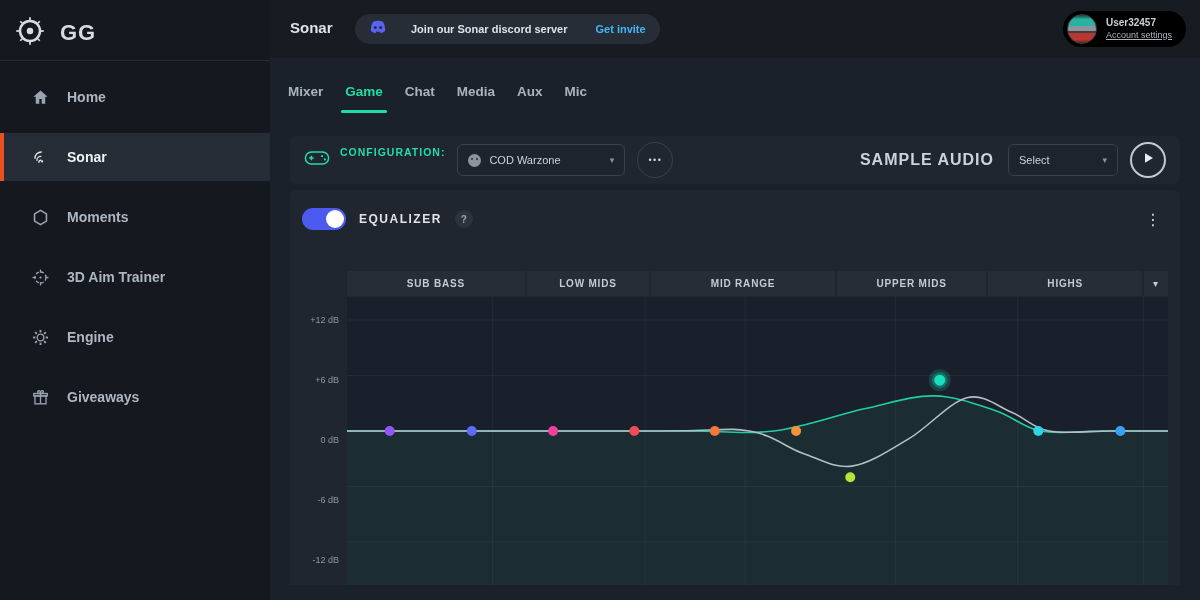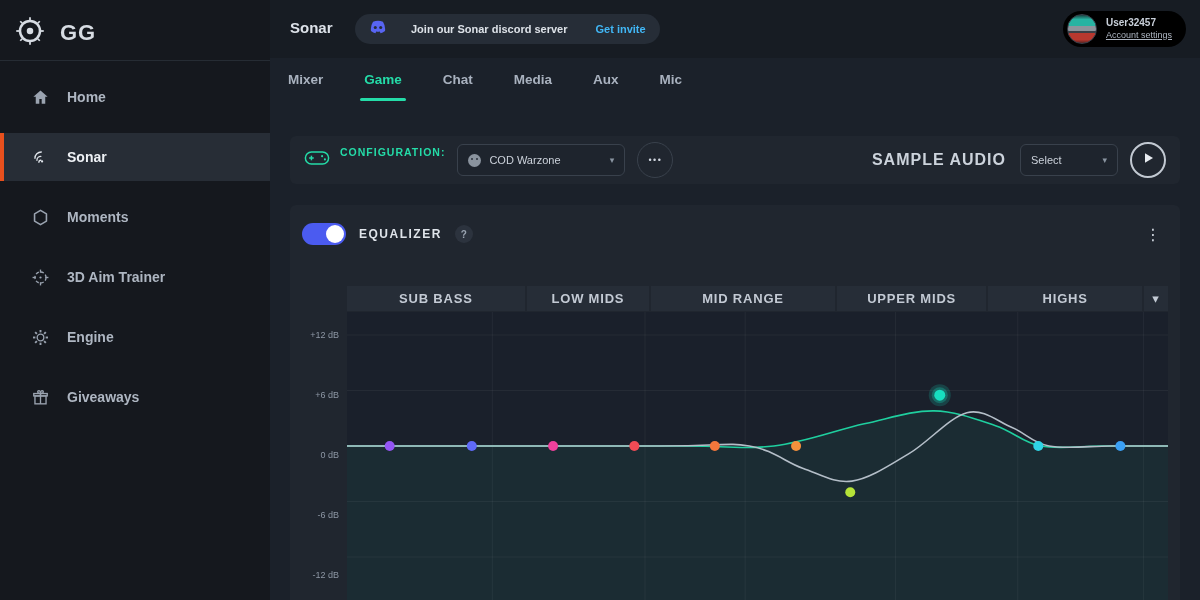--- a/index.html
+++ b/index.html
@@ -26,58 +26,58 @@
   .discord-pill .cta{font-size:11px;font-weight:bold;color:#41b7f6;margin-left:4px;cursor:pointer;text-align:center;}
   .user-chip{position:absolute;right:14px;top:11px;height:36px;display:flex;align-items:center;gap:9px;
     background:#000000;border-radius:18px;padding:0 14px 0 4px;cursor:pointer;}
   .avatar{width:28px;height:28px;border-radius:50%;border:1px solid #39414c;
     background:linear-gradient(180deg,#17413f 0%,#27b3a2 16% 38%,#8d949c 38% 56%,#3a3f46 56% 66%,#b8382f 66% 88%,#5b2320 100%);}
   .user-meta{display:flex;flex-direction:column;line-height:1.25;}
   .user-name{font-size:10px;font-weight:bold;color:#c9d0da;}
   .account-link{font-size:9px;color:#aeb6c2;text-decoration:underline;cursor:pointer;}
 
   
-  .tabs{position:absolute;left:288px;top:64px;display:flex;gap:41px;}
+  .tabs{position:absolute;left:288px;top:76px;display:flex;gap:22px;}
   .tab{position:relative;font-size:13.5px;font-weight:600;color:#a9b2bf;padding:8px 0 14px 0;cursor:pointer;}
   .tab.active{color:#24dca8;}
   .tab.active::after{content:"";position:absolute;left:-4px;right:-4px;bottom:0;height:3px;border-radius:2px;background:#24dca8;}
 
   
   .config-bar{position:absolute;left:290px;top:136px;width:890px;height:48px;background:#20262f;border-radius:6px;
     display:flex;align-items:center;padding:0 14px;box-sizing:border-box;}
   .config-label{font-size:10.5px;font-weight:bold;letter-spacing:1px;color:#24dca8;margin:0 12px 16px 10px;}
   .dd{height:32px;display:flex;align-items:center;gap:8px;border:1px solid #39414c;border-radius:6px;
     background:#1e242d;padding:0 10px;box-sizing:border-box;cursor:pointer;}
   .dd .dd-text{font-size:11px;color:#ccd2db;}
   .chev{font-size:9px;color:#8a94a1;margin-left:auto;}
   .dd.config-dd{width:168px;}
-  .dd.sample-dd{width:98px;margin-left:14px;}
+  .dd.sample-dd{width:110px;margin-left:14px;}
   .game-ico{width:13px;height:13px;border-radius:50%;background:#8a939e;position:relative;flex:0 0 13px;}
   .game-ico::after{content:"";position:absolute;left:3px;top:4px;width:2px;height:2px;border-radius:50%;
     background:#2a313b;box-shadow:5px 0 0 #2a313b;}
   .more-btn{width:34px;height:34px;border-radius:50%;border:1px solid #39414c;margin-left:12px;display:flex;
     align-items:center;justify-content:center;font-size:9px;letter-spacing:1.5px;color:#cfd5de;cursor:pointer;}
   .right-group{margin-left:auto;display:flex;align-items:center;}
   .sample-label{font-size:16px;font-weight:bold;letter-spacing:1px;color:#ccd3dc;}
   .play-btn{width:36px;height:36px;border-radius:50%;border:2px solid #c2c9d2;margin-left:12px;display:flex;
     align-items:center;justify-content:center;cursor:pointer;box-sizing:border-box;}
 
   
-  .eq-panel{position:absolute;left:290px;top:205px;width:890px;height:395px;background:#20262f;border-radius:6px 6px 0 0;}
+  .eq-panel{position:absolute;left:290px;top:190px;width:890px;height:395px;background:#20262f;border-radius:6px 6px 0 0;}
   .eq-header{position:absolute;left:12px;top:18px;right:18px;display:flex;align-items:center;gap:13px;}
   .toggle{width:44px;height:22px;border-radius:11px;background:#4b5bf0;position:relative;cursor:pointer;flex:0 0 44px;}
   .toggle .knob{position:absolute;right:2px;top:2px;width:18px;height:18px;border-radius:50%;background:#fff;}
   .eq-title{font-size:12px;font-weight:bold;letter-spacing:1.5px;color:#dfe4ea;}
   .help-btn{width:18px;height:18px;border-radius:50%;background:#2c333e;color:#9aa4b1;font-size:10px;font-weight:bold;
     display:flex;align-items:center;justify-content:center;cursor:pointer;}
   .kebab{margin-left:auto;font-size:16px;color:#cfd6df;cursor:pointer;width:18px;text-align:center;}
 
   .band-row{position:absolute;left:57px;right:12px;top:81px;height:25px;display:flex;gap:2px;}
   .band-cell{background:#262d37;display:flex;align-items:center;justify-content:center;
-    font-size:13px;font-weight:bold;letter-spacing:.8px;color:#c3cad4;}
+    font-size:10px;font-weight:bold;letter-spacing:.8px;color:#c3cad4;}
   .band-cell.selector{flex:0 0 24px;cursor:pointer;}
 
   .chart-wrap{position:absolute;left:57px;top:107px;width:821px;height:288px;}
   .chart-wrap svg{display:block;}
   .ytick{position:absolute;left:-54px;width:46px;text-align:right;font-size:9px;color:#8d97a5;transform:translateY(-50%);}
 </style>
 </head>
 <body>
 
 <div class="app">

